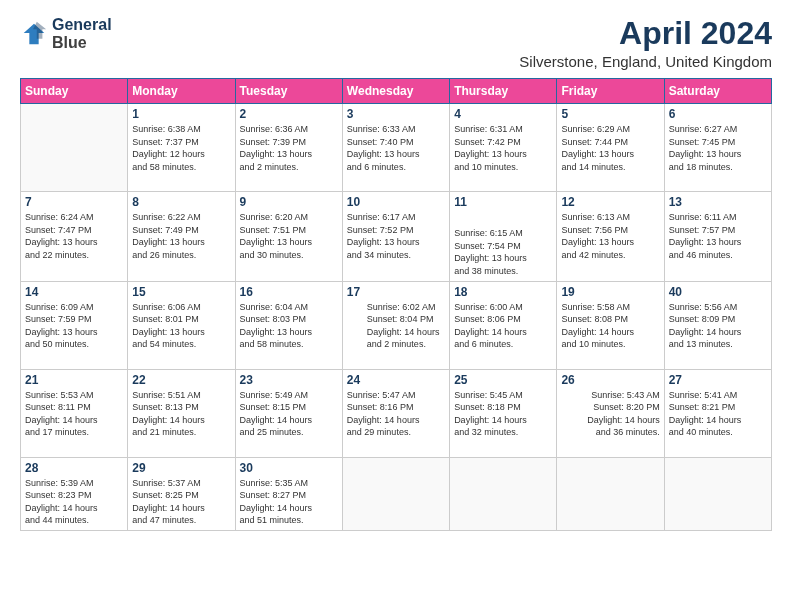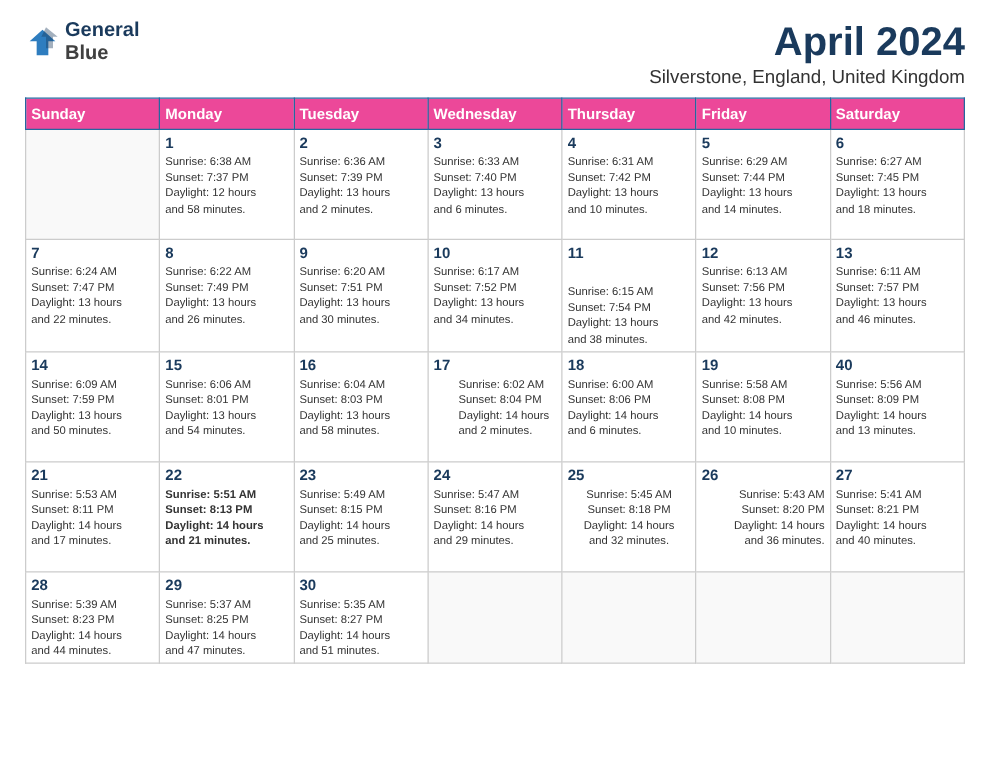--- a/index.html
+++ b/index.html
@@ -273,42 +273,42 @@
         <tr>
           <td>
             <span class="day-num">21</span>
             <div class="day-info" style="white-space: pre-line;">Sunrise: 5:53 AM
 Sunset: 8:11 PM
 Daylight: 14 hours
 and 17 minutes.</div>
           </td>
           <td>
             <span class="day-num">22</span>
-            <div class="day-info" style="white-space: pre-line; font-weight: bold;">Sunrise: 5:51 AM
+            <div class="day-info" style="white-space: pre-line;">Sunrise: 5:51 AM
 Sunset: 8:13 PM
 Daylight: 14 hours
 and 21 minutes.</div>
           </td>
           <td>
             <span class="day-num">23</span>
             <div class="day-info" style="white-space: pre-line;">Sunrise: 5:49 AM
 Sunset: 8:15 PM
 Daylight: 14 hours
 and 25 minutes.</div>
           </td>
           <td>
             <span class="day-num">24</span>
             <div class="day-info" style="white-space: pre-line;">Sunrise: 5:47 AM
 Sunset: 8:16 PM
 Daylight: 14 hours
 and 29 minutes.</div>
           </td>
           <td>
             <span class="day-num">25</span>
-            <div class="day-info" style="white-space: pre-line; text-align: center;">Sunrise: 5:45 AM
+            <div class="day-info" style="white-space: pre-line;">Sunrise: 5:45 AM
 Sunset: 8:18 PM
 Daylight: 14 hours
 and 32 minutes.</div>
           </td>
           <td>
             <span class="day-num">26</span>
             <div class="day-info" style="white-space: pre-line; text-align: right;">Sunrise: 5:43 AM
 Sunset: 8:20 PM
 Daylight: 14 hours
 and 36 minutes.</div>

